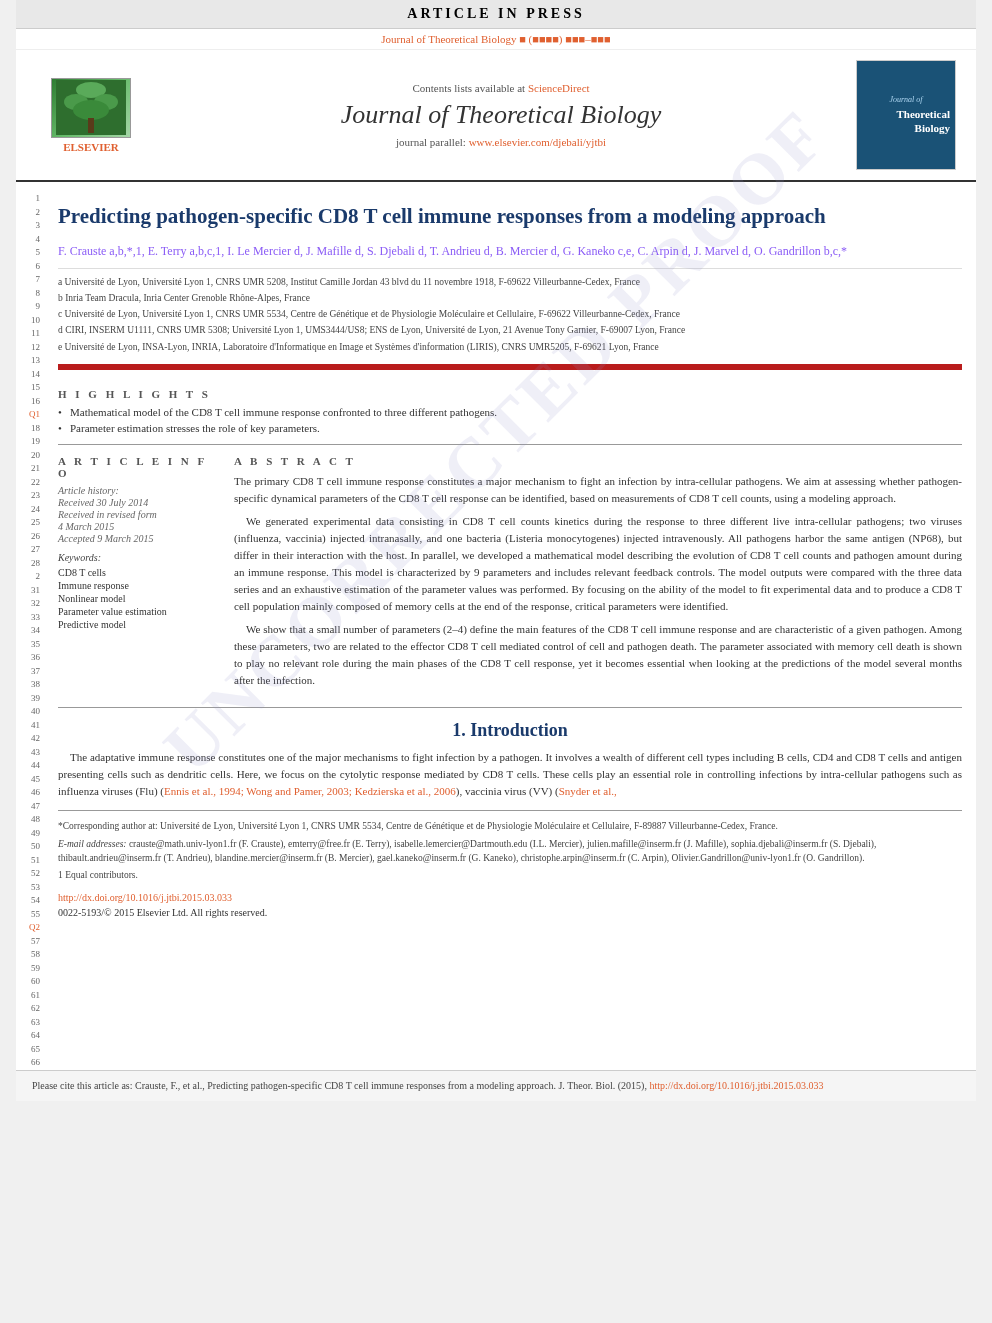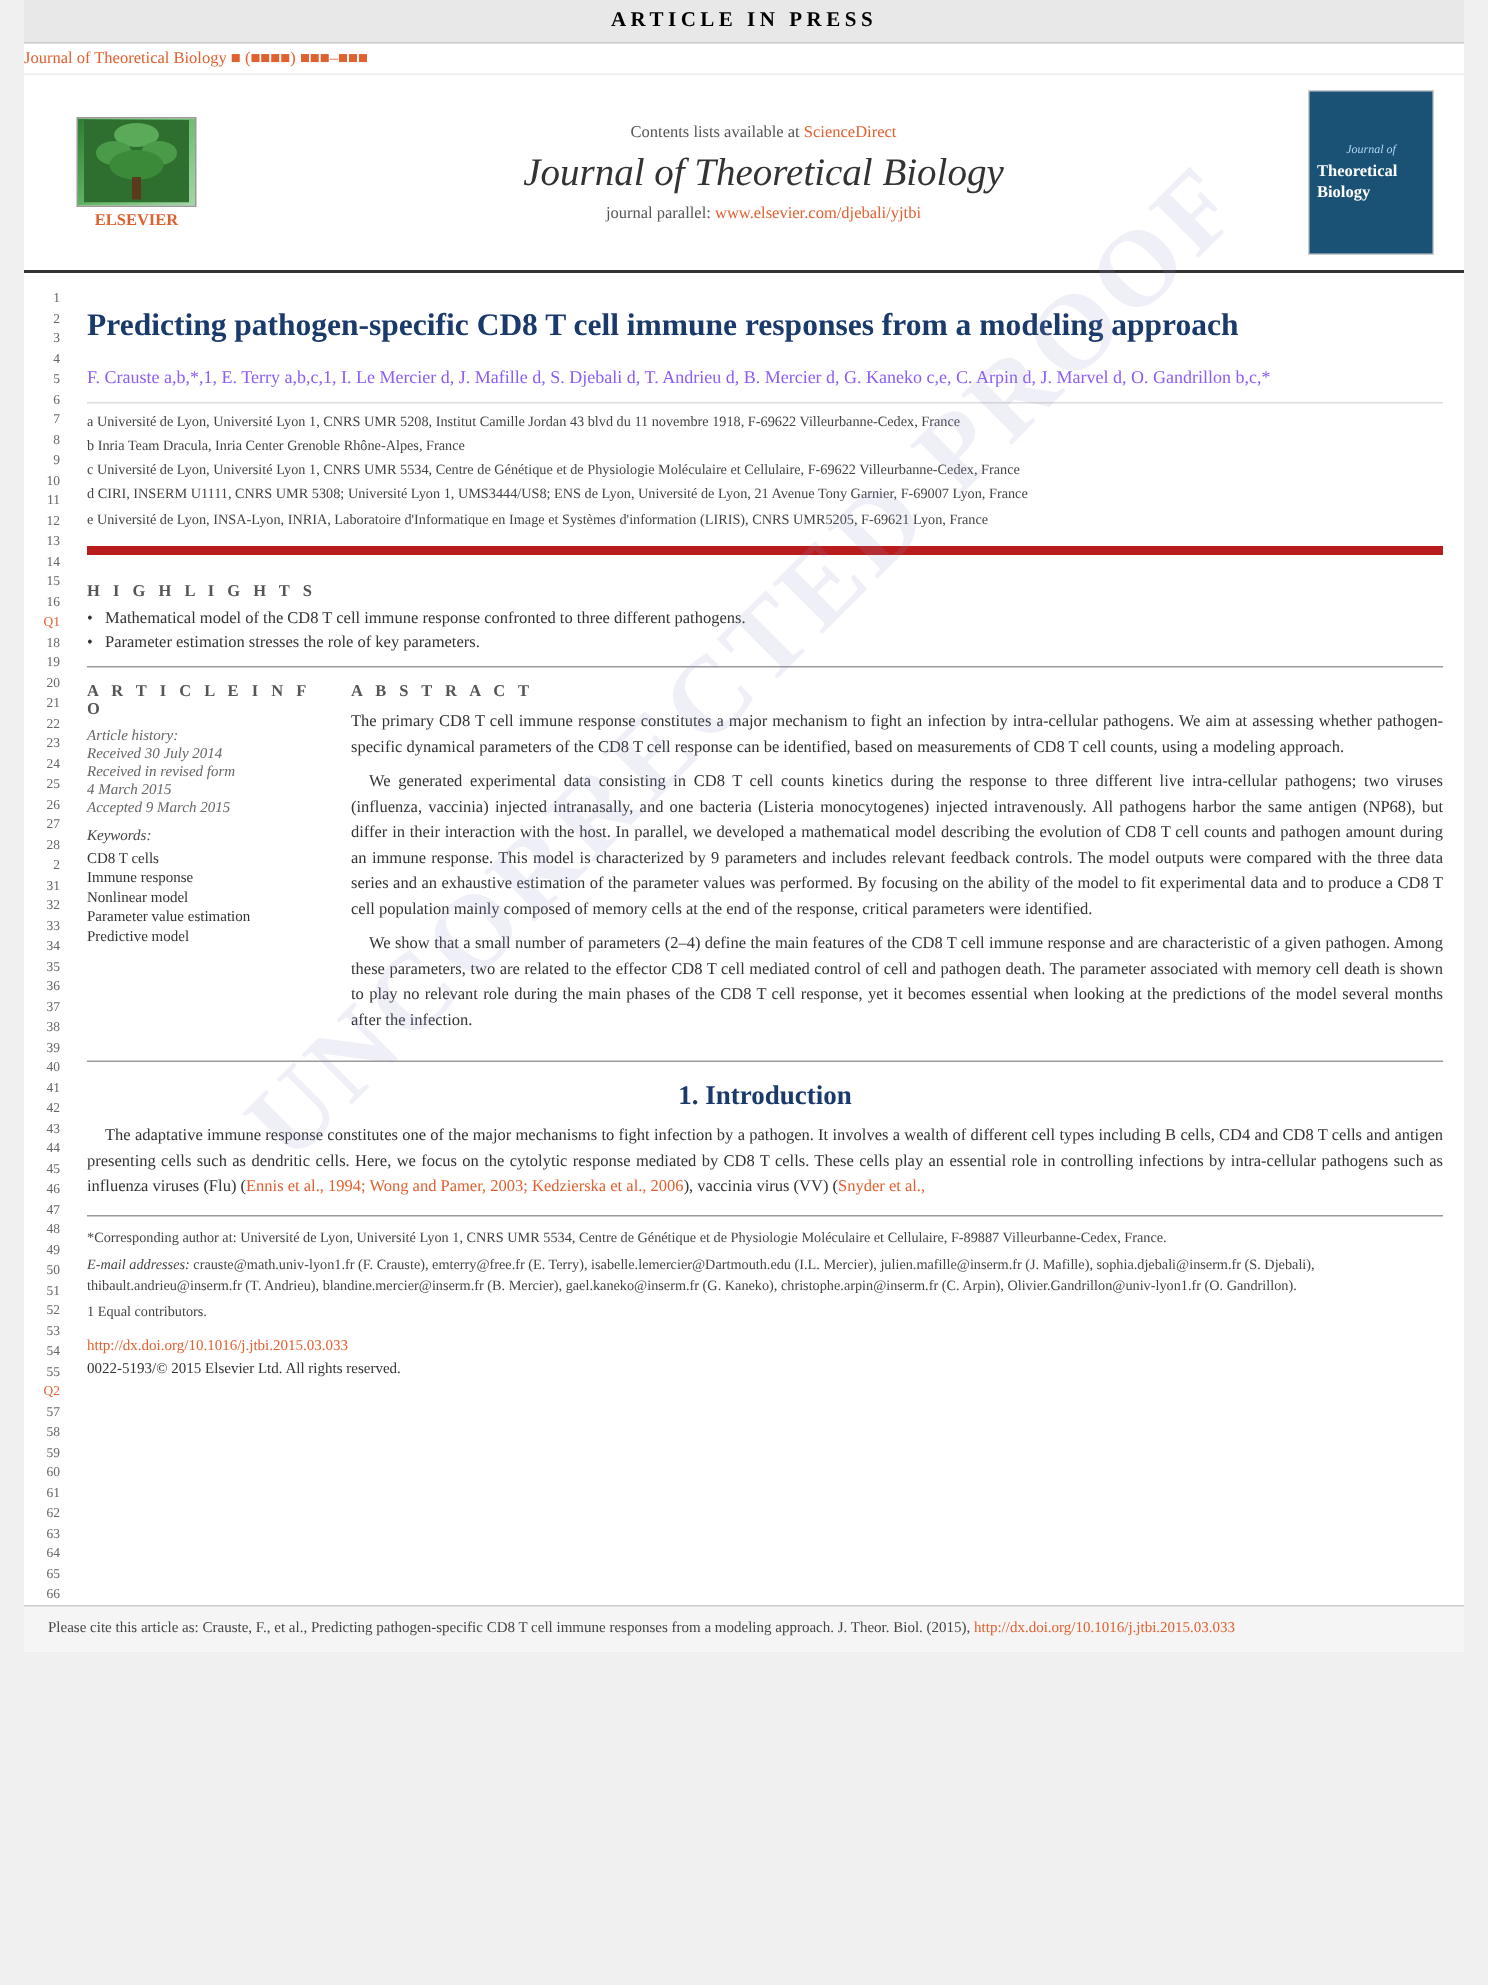--- a/index.html
+++ b/index.html
@@ -21,20 +21,21 @@
     .article-in-press-banner {
       background: #e8e8e8;
       text-align: center;
       padding: 6px 0;
       font-size: 14px;
       font-weight: bold;
       letter-spacing: 3px;
       border-bottom: 1px solid #ccc;
     }
     .journal-ref-line {
+      text-align: center;
       font-size: 11px;
       color: #e06030;
       padding: 4px 0;
       border-bottom: 1px solid #eee;
     }
     
     .journal-header {
       display: flex;
       align-items: center;
       padding: 10px 20px;
@@ -85,30 +86,30 @@
     }
     .journal-homepage {
       font-size: 11px;
       color: #555;
     }
     .journal-homepage a {
       color: #e06030;
       text-decoration: none;
     }
     .journal-thumb {
-      width: 84px;
+      width: 100px;
       height: 110px;
       border: 1px solid #ccc;
       display: flex;
       flex-direction: column;
       align-items: center;
       justify-content: center;
       background: #1a5276;
       padding: 5px;
-      text-align: left;
+      text-align: right;
     }
     .journal-thumb .thumb-top {
       color: #aed6f1;
       font-size: 8px;
       font-style: italic;
     }
     .journal-thumb .thumb-title {
       color: white;
       font-size: 11px;
       font-weight: bold;

